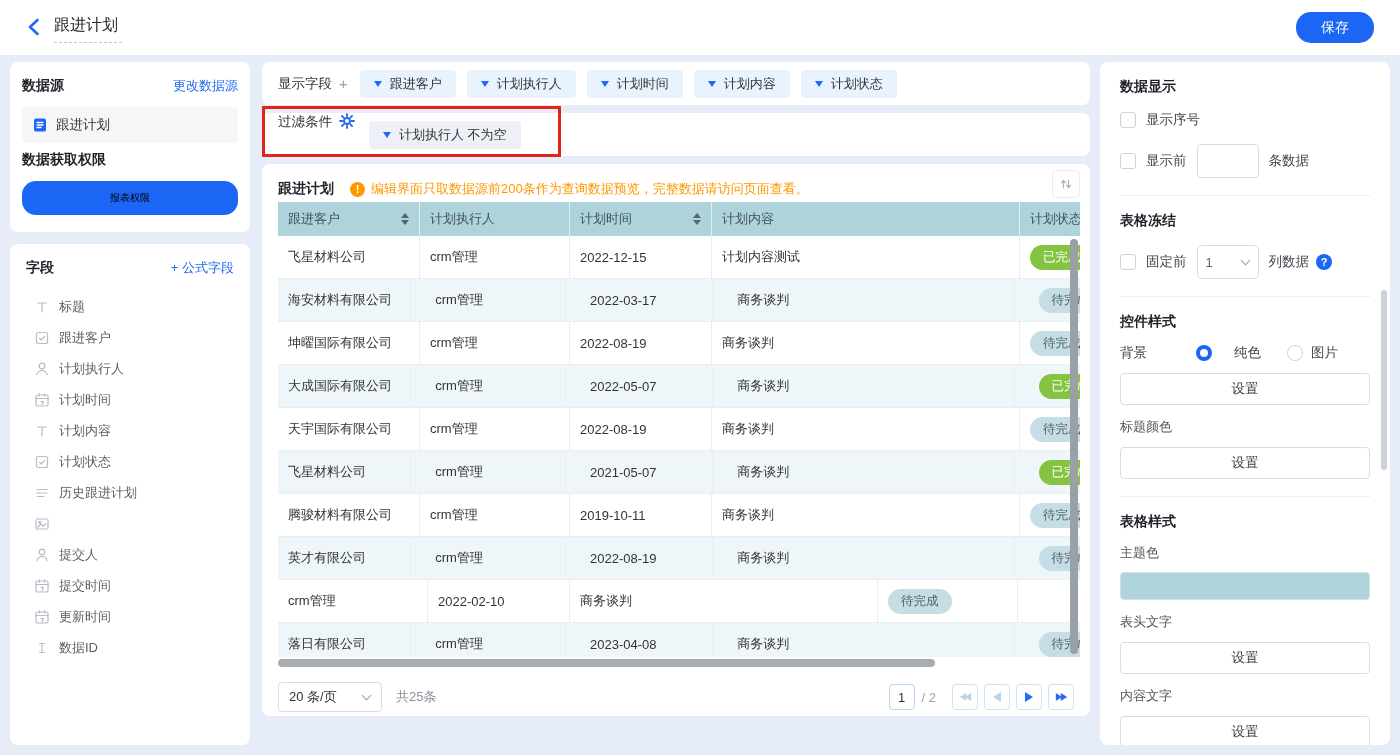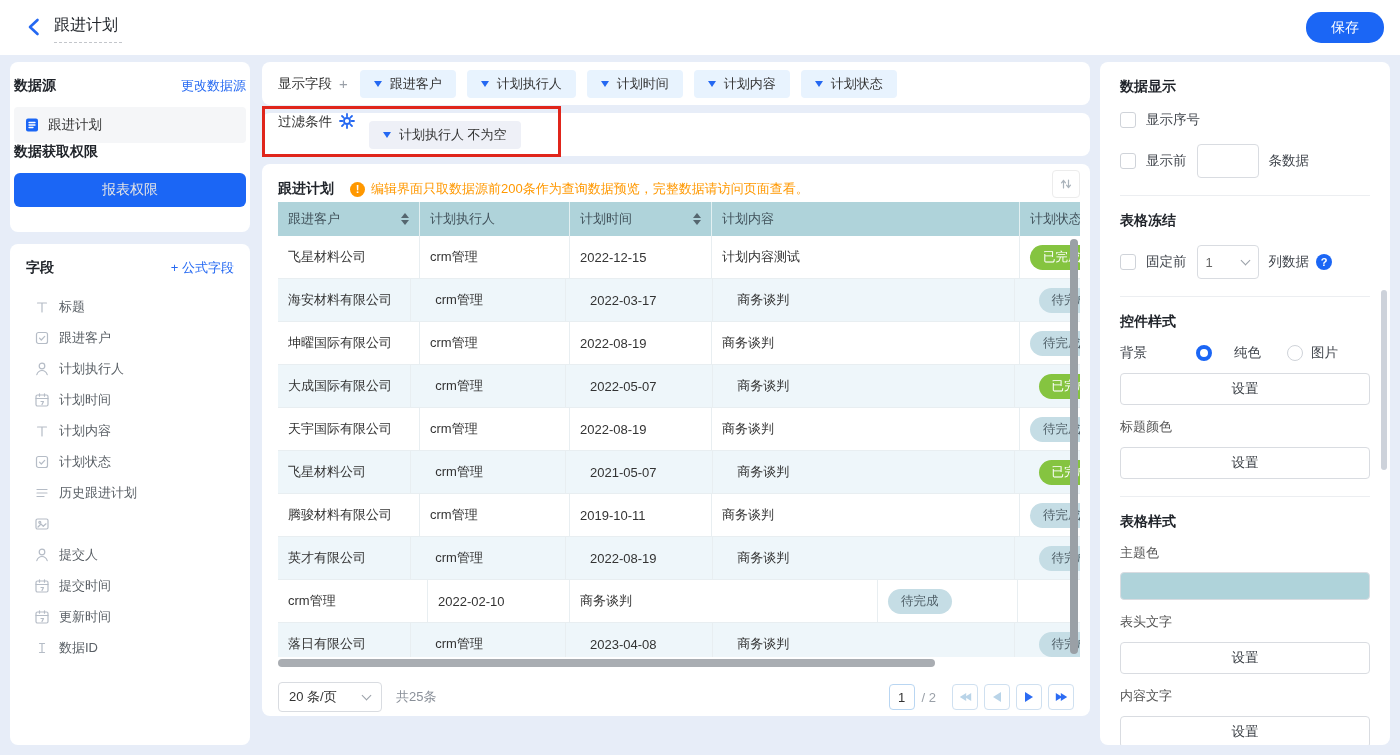--- a/index.html
+++ b/index.html
@@ -8,36 +8,36 @@
     position: relative; overflow: hidden;
     background: #e7edf8;
     font-family: "Liberation Sans", sans-serif;
     color: #333;
   }
   
   .topbar { position:absolute; left:0; top:0; width:1400px; height:55px; background:#fff; }
   .back-btn { position:absolute; left:24px; top:16px; width:22px; height:22px; cursor:pointer; }
   .page-title { position:absolute; left:54px; top:15px; font-size:16px; color:#22262c;
     border-bottom:1px dashed #c3c6cb; padding:0 4px 6px 0; }
-  .save-btn { position:absolute; right:16px; top:12px; width:78px; height:31px;
+  .save-btn { position:absolute; right:26px; top:12px; width:78px; height:31px;
     background:#1b66f5; border:none; border-radius:15px; color:#fff; font-size:14px; cursor:pointer;
     font-family:"Liberation Sans",sans-serif;margin-left:24px; }
   
   .card { position:absolute; background:#fff; border-radius:8px; }
   
-  .ds-card { left:10px; top:62px; width:240px; height:170px; padding:15px 4px; }
+  .ds-card { left:10px; top:62px; width:240px; height:170px; padding:15px 12px; }
   .card-head { display:flex; align-items:center; justify-content:space-between; }
   .h14 { font-size:14px; font-weight:bold; color:#1f2329; }
   .blue-link { font-size:13px; color:#2468f2; cursor:pointer; text-decoration:none; }
   .ds-item { margin-top:12px; height:36px; background:#f5f6f8; border-radius:4px;
     display:flex; align-items:center; padding:0 10px; cursor:pointer; }
   .ds-item span.lbl { margin-left:8px; font-size:13.5px; color:#333; }
-  .access-head { margin-top:0;font-family:Liberation Mono, monospace; }
-  .perm-btn { margin-top:12px; width:100%; height:34px; background:#1b66f5; color:#e5e5e5;
-    border:none; border-radius:6px; font-size:14px; cursor:pointer; font-family:"Liberation Sans",sans-serif;}
+  .access-head { margin-top:8px;font-family:Liberation Mono, monospace; }
+  .perm-btn { margin-top:12px; width:100%; height:34px; background:#1b66f5; color:#000000;
+    border:none; border-radius:14px; font-size:10px; cursor:pointer; font-family:"Liberation Sans",sans-serif;}
   .fields-card { left:10px; top:244px; width:240px; height:501px; padding:15px 16px; }
   .field-list { margin-top:14px; }
   .field-item { display:flex; align-items:center; height:31px; padding-left:8px; cursor:pointer;
     font-size:13px; color:#5a6066; }
   .field-item .ficon { width:16px; height:16px; margin-right:9px; display:inline-flex; }
   
   .display-card { left:262px; top:62px; width:828px; height:43px; padding:0 16px;
     display:flex; align-items:center; }
   .filter-card { left:262px; top:113px; width:828px; height:43px; padding:0 16px;
     display:flex; }

